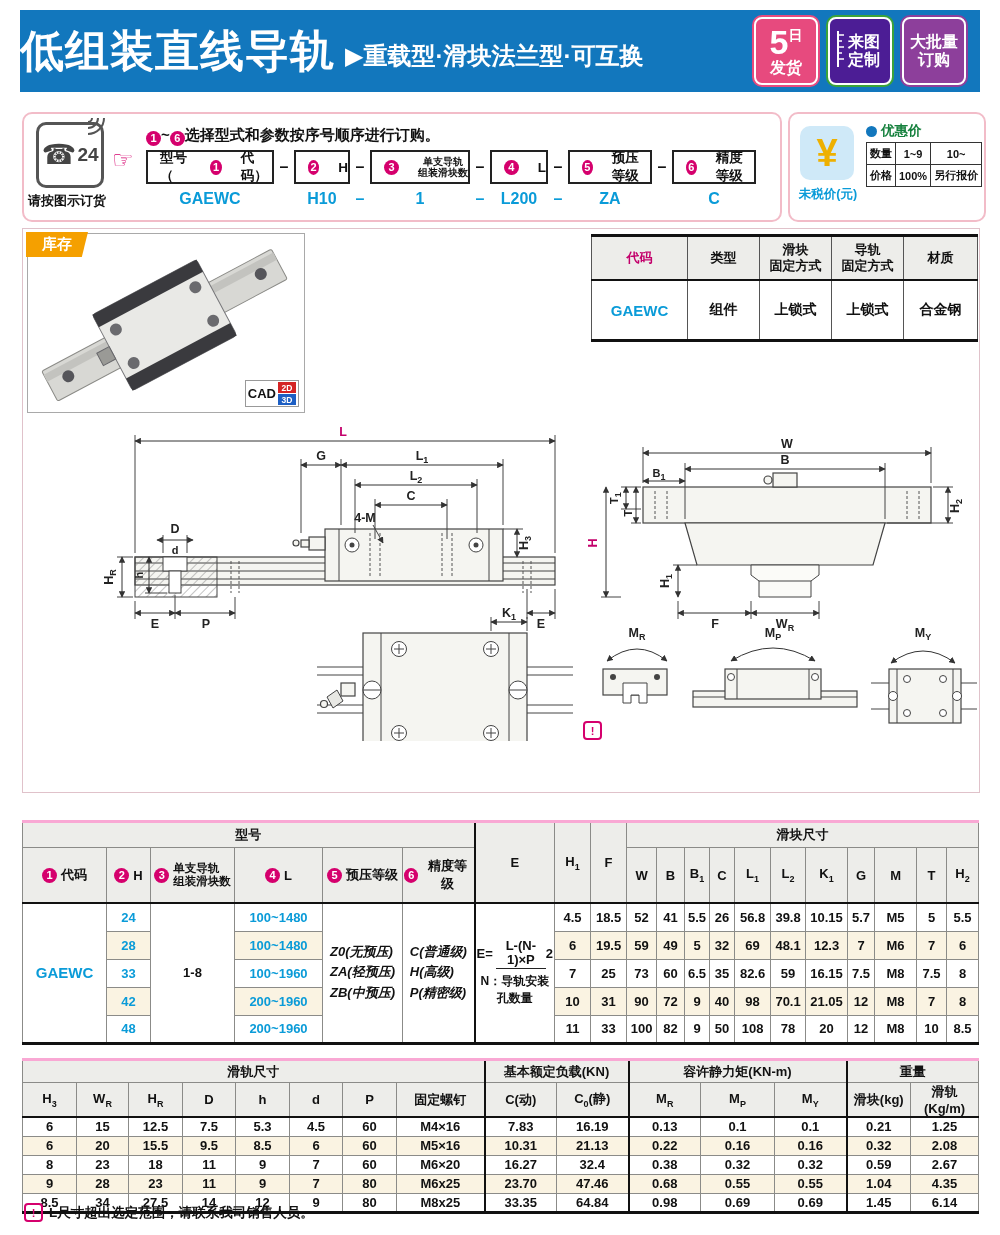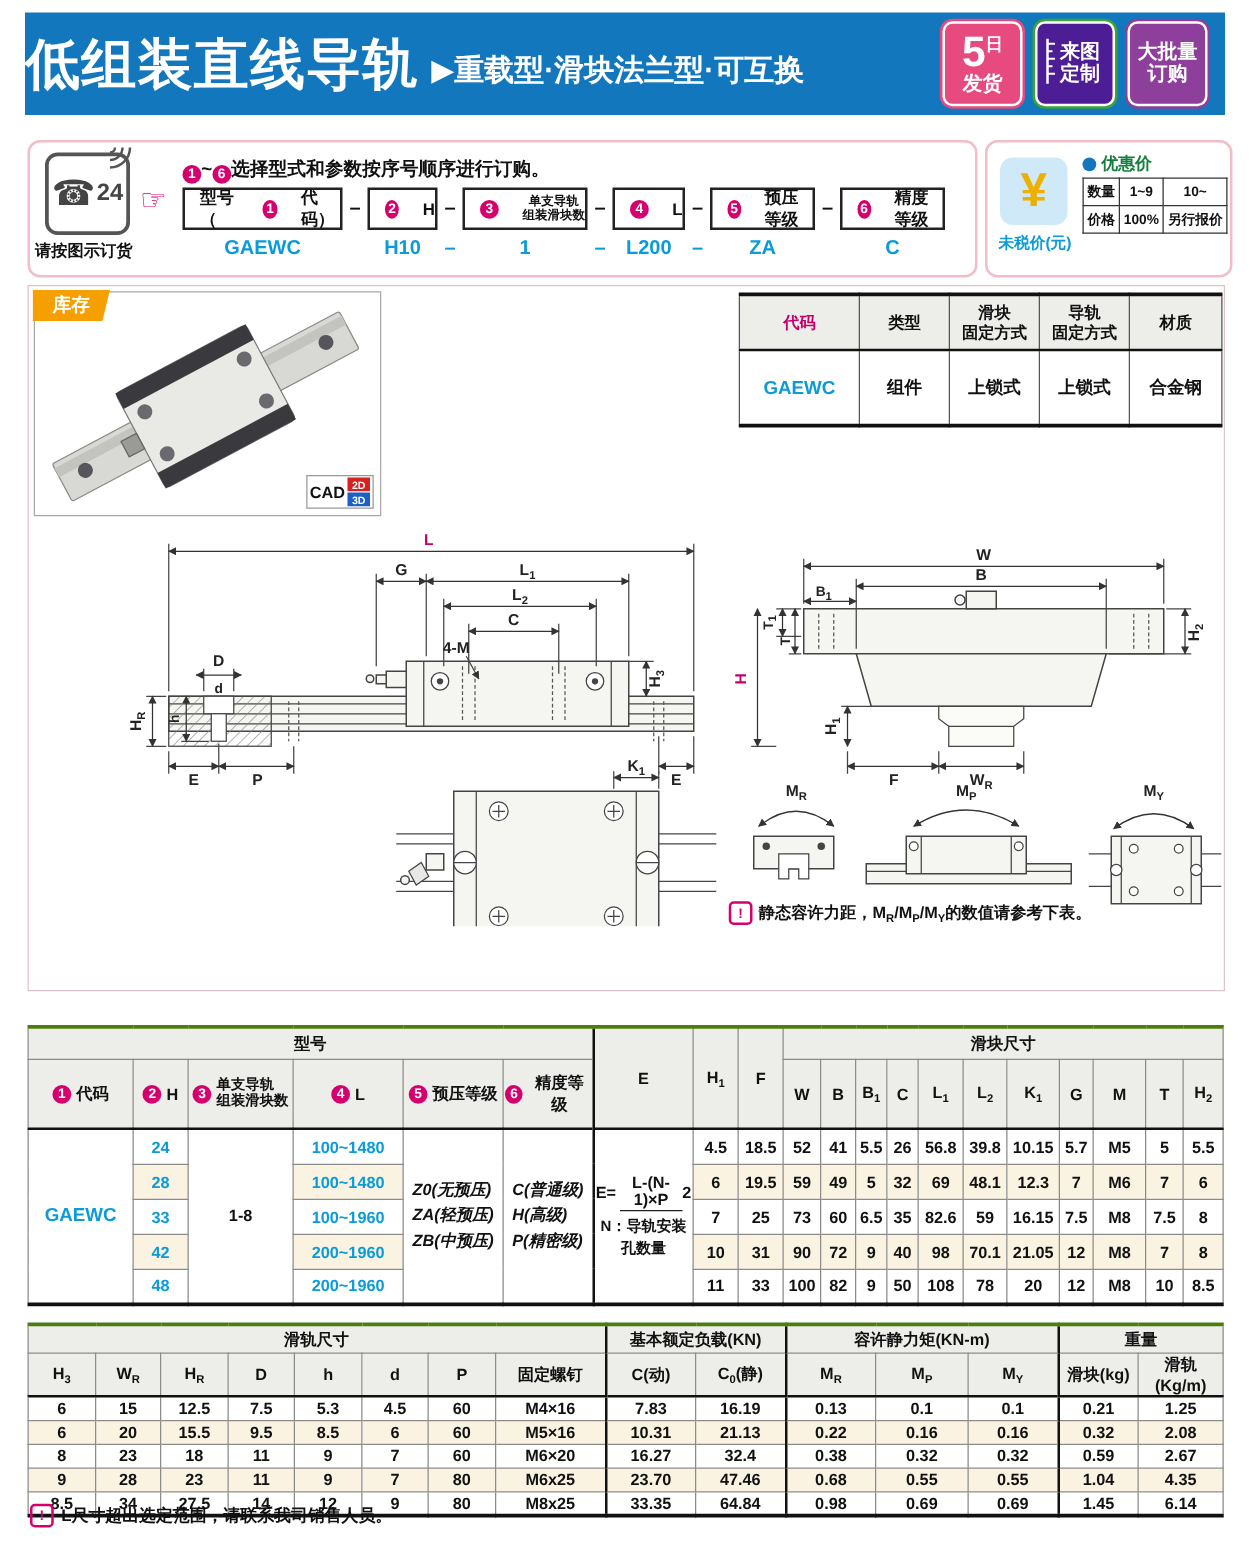--- a/index.html
+++ b/index.html
@@ -79,21 +79,21 @@
   .dsh{stroke:#555;stroke-width:1;stroke-dasharray:3,2;fill:none;}
 
   .draw-note{position:absolute;left:560px;top:492px;display:flex;align-items:center;gap:5px;font-size:13px;font-weight:bold;}
   .note-ic{width:15px;height:15px;border:2px solid #d5006d;border-radius:4px;color:#d5006d;font-size:11px;font-weight:bold;display:flex;align-items:center;justify-content:center;flex:0 0 auto;}
 
   
   .spec{position:absolute;border-collapse:collapse;table-layout:fixed;background:#fff;}
   .spec th,.spec td{border:1px solid #8b8b88;text-align:center;font-weight:bold;padding:0 1px;overflow:hidden;}
   .spec th{background:#ededea;font-size:13px;}
   .spec td{font-size:13px;}
-  .spec{border-top:3px solid #4d7c0f;border-bottom:3px solid #111;}
+  .spec{border-top:3px solid #f9a8d4;border-bottom:3px solid #111;}
   .spec thead{border-bottom:2.5px solid #111;}
   .gsep{border-right:2.5px solid #111 !important;}
   tr.alt{background:#faf3e2;}
   td.transp{background:transparent;}
   #main-table{left:22px;top:820px;width:956px;}
   #main-table thead tr.r1 th{height:24px;}
   #main-table thead tr.r2 th{height:54px;}
   #main-table tbody tr{height:28px;}
   #main-table .code-cell{font-size:15px;}
   #rail-table{left:22px;top:1058px;width:956px;}
@@ -494,21 +494,20 @@
           <circle cx="918" cy="258" r="3.5" fill="#fff" stroke="#444"></circle>
         <circle cx="882" cy="292" r="3.5" fill="#fff" stroke="#444"></circle>
           <circle cx="918" cy="292" r="3.5" fill="#fff" stroke="#444"></circle>
         <circle cx="868" cy="275" r="4.5" fill="#fff" stroke="#444"></circle>
           <circle cx="932" cy="275" r="4.5" fill="#fff" stroke="#444"></circle>
       </g>
     </svg>
 
     <div class="draw-note">
       <span class="note-ic">!</span>
-      <span>静态容许力距，M<sub>R</sub>/M<sub>P</sub>/M<sub>Y</sub>的数值请参考下表。</span>
     </div>
   </div>
 
   <table class="spec" id="main-table">
     <colgroup>
       <col style="width:84px">
         <col style="width:44px">
         <col style="width:84px">
         <col style="width:88px">
         <col style="width:80px">

